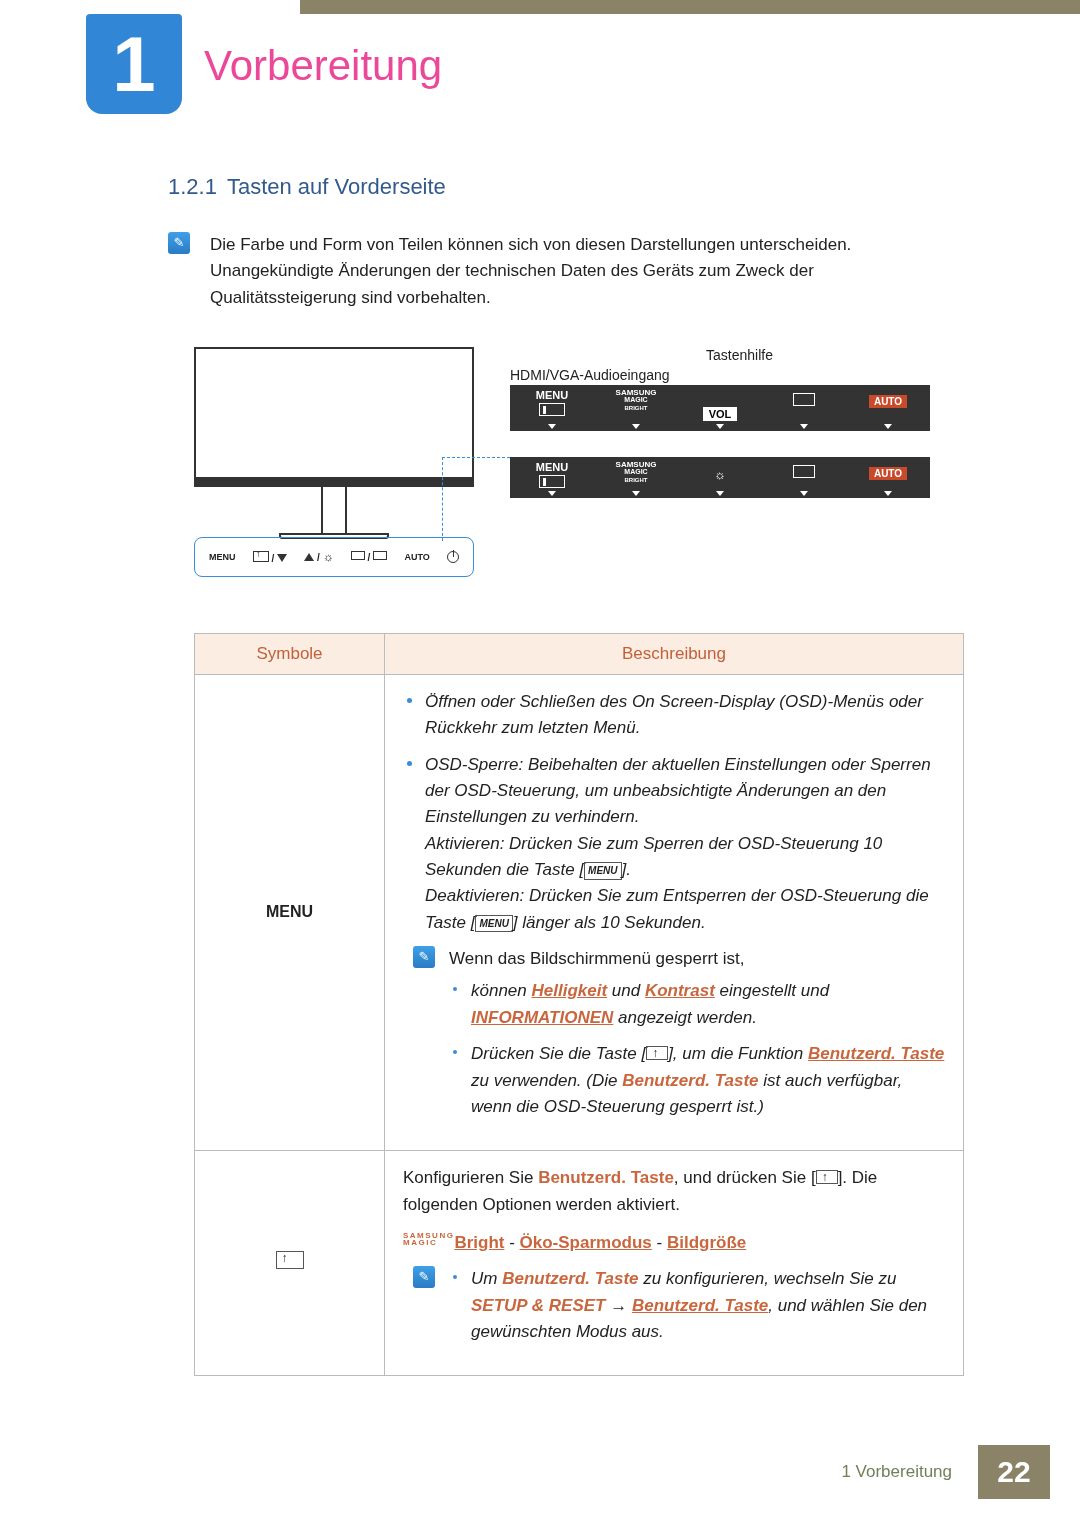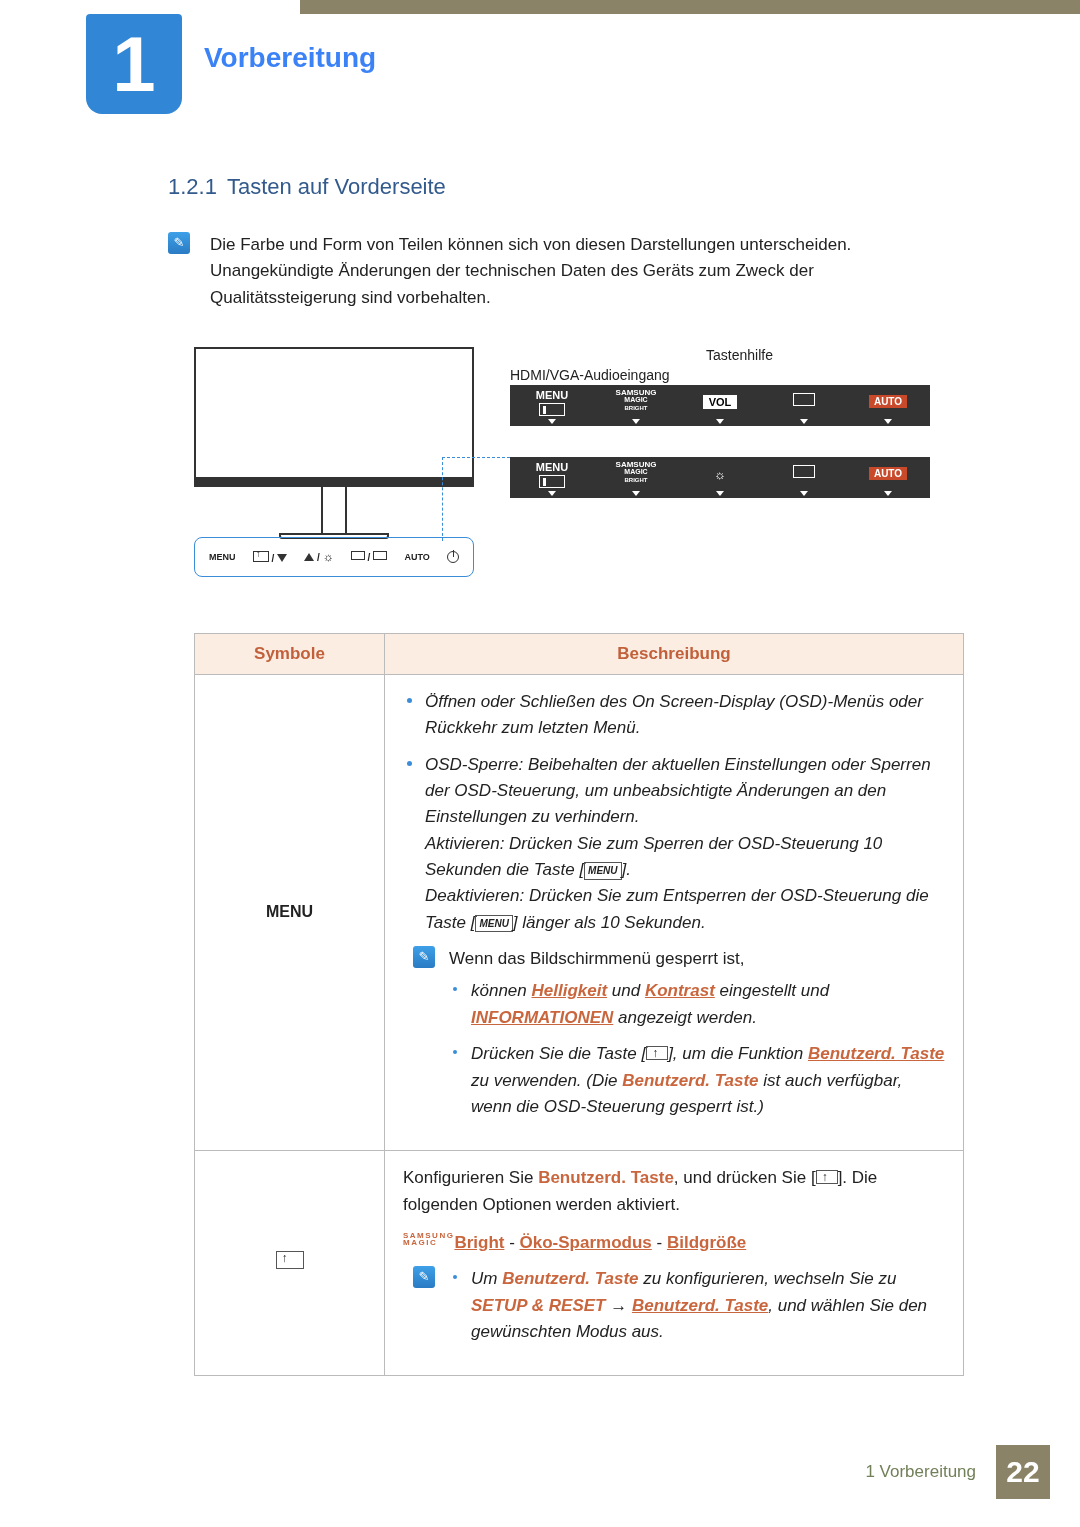--- a/index.html
+++ b/index.html
@@ -31,23 +31,23 @@
     color: #fff;
     font-size: 78px;
     font-weight: bold;
     text-align: center;
     line-height: 100px;
   }
   .chapter-title {
     position: absolute;
     left: 204px;
     top: 28px;
-    font-size: 28px;
-    color: #3b82f6;
-    font-weight: bold;
+    font-size: 42px;
+    color: #ec4899;
+    font-weight: normal;
   }
   .content {
     padding: 60px 150px 0 120px;
   }
   .section-row {
     display: flex;
     gap: 24px;
     align-items: baseline;
     margin-bottom: 42px;
   }
@@ -187,21 +187,21 @@
   
   table.symbols {
     margin-left: 74px;
     width: 770px;
     border-collapse: collapse;
     font-size: 17px;
   }
   table.symbols th {
     background: #fbede2;
     color: #c1603a;
-    font-weight: bold;
+    font-weight: normal;
     text-align: center;
     padding: 10px 8px;
     border: 1px solid #bbb;
     font-size: 17px;
   }
   table.symbols td {
     border: 1px solid #bbb;
     padding: 14px 18px;
     vertical-align: top;
     line-height: 1.55;
@@ -234,25 +234,25 @@
   .inner-note .ul > li::before { width:4px;height:4px;}
   .olink { color:#c9663d; font-weight:bold; text-decoration:underline; }
   .olink-nd { color:#c9663d; font-weight:bold; }
   .orange-bold { color:#c9663d; font-weight:bold; }
   .magic-prefix {
     display:inline-block;font-size:8px;font-weight:bold;color:#c9663d;line-height:0.85;vertical-align:3px;letter-spacing:1.5px;
   }
   
   .footer {
     position:absolute; bottom:28px; right:30px;
-    display:flex; align-items:center; gap:6px;
+    display:flex; align-items:center; gap:12px;
   }
   .footer-text { font-size:17px; color:#728059; padding-right:14px;}
   .page-num {
-    width:54px;height:54px;background:#8a8367;color:#fff;font-size:30px;font-weight:bold;text-align:center;line-height:54px;
+    width:72px;height:54px;background:#8a8367;color:#fff;font-size:30px;font-weight:bold;text-align:center;line-height:54px;
   }
   .pwr-circle {display:inline-block;width:12px;height:12px;border:1.2px solid #333;border-radius:50%;position:relative;vertical-align:-2px;}
   .pwr-circle::after{content:"";position:absolute;left:5px;top:-2px;width:1.2px;height:7px;background:#333;}
   .tri-up{display:inline-block;width:0;height:0;border-left:5px solid transparent;border-right:5px solid transparent;border-bottom:8px solid #333;vertical-align:0;}
   .tri-dn{display:inline-block;width:0;height:0;border-left:5px solid transparent;border-right:5px solid transparent;border-top:8px solid #333;vertical-align:0;}
   .sun{display:inline-block;font-size:12px;}
   .rect-sm{display:inline-block;width:14px;height:9px;border:1.2px solid #333;vertical-align:1px;}
   .arrow-up-box{display:inline-block;width:16px;height:11px;border:1.2px solid #333;position:relative;vertical-align:0;}
   .arrow-up-box::after{content:"↑";position:absolute;left:2px;top:-4px;font-size:10px;font-weight:bold;}
 </style>
@@ -301,21 +301,21 @@
     <div class="osd-bar" style="top:44px;">
       <div class="osd-cell">
           <div class="osd-menu">MENU</div>
           <div class="osd-icon-rect"></div>
           <span class="osd-arrow"></span>
         </div>
       <div class="osd-cell">
           <div class="samsung-stack"><span>SAMSUNG</span><br><span style="font-size:7px">MAGIC</span><br><span style="font-size:6px">BRIGHT</span></div>
           <span class="osd-arrow"></span>
         </div>
-      <div class="osd-cell" style="padding-top:6px;"><span class="osd-vol">VOL</span><span class="osd-arrow"></span></div>
+      <div class="osd-cell" style="padding-top:6px;margin-top:12px;"><span class="osd-vol">VOL</span><span class="osd-arrow"></span></div>
       <div class="osd-cell" style="padding-top:4px;"><span style="display:inline-block;width:22px;height:13px;border:1.5px solid #fff;"></span><span class="osd-arrow"></span></div>
       <div class="osd-cell" style="padding-top:6px;"><span class="osd-auto">AUTO</span><span class="osd-arrow"></span></div>
     </div>
 
     <div class="call-label" style="left:320px;top:98px;margin-top:20px;">VGA (kein Audio)</div>
 
     <div class="osd-bar" style="top:116px;">
       <div class="osd-cell">
           <div class="osd-menu">MENU</div>
           <div class="osd-icon-rect"></div>

